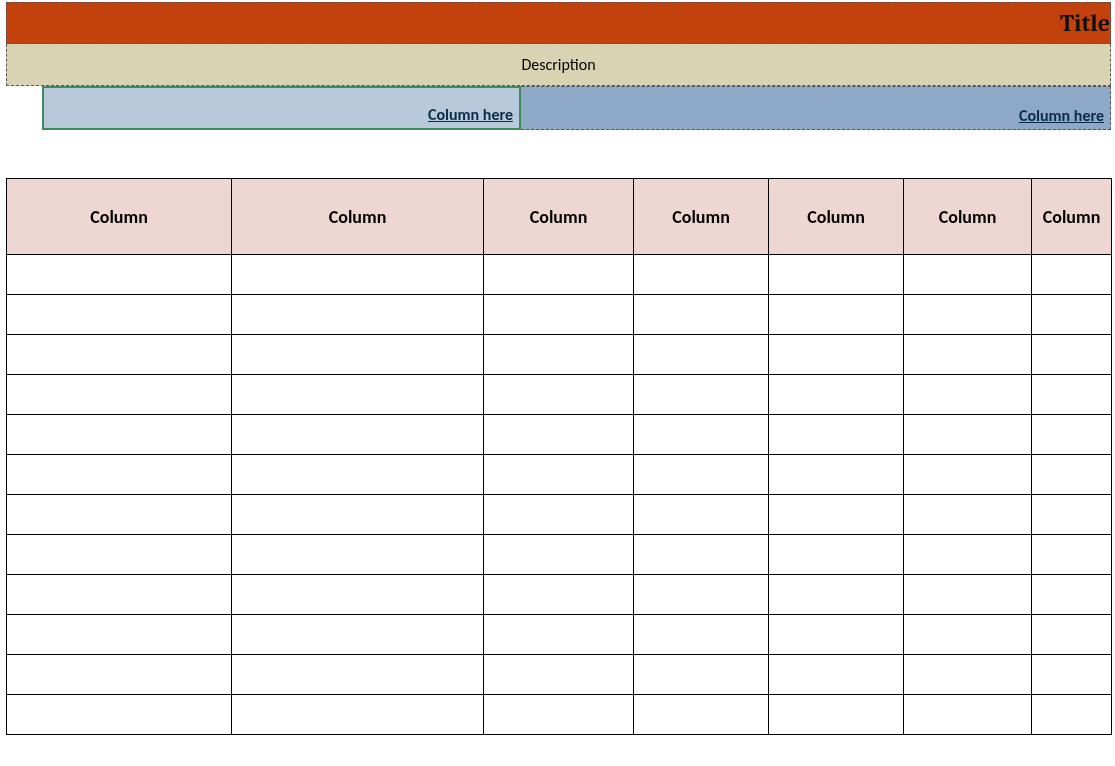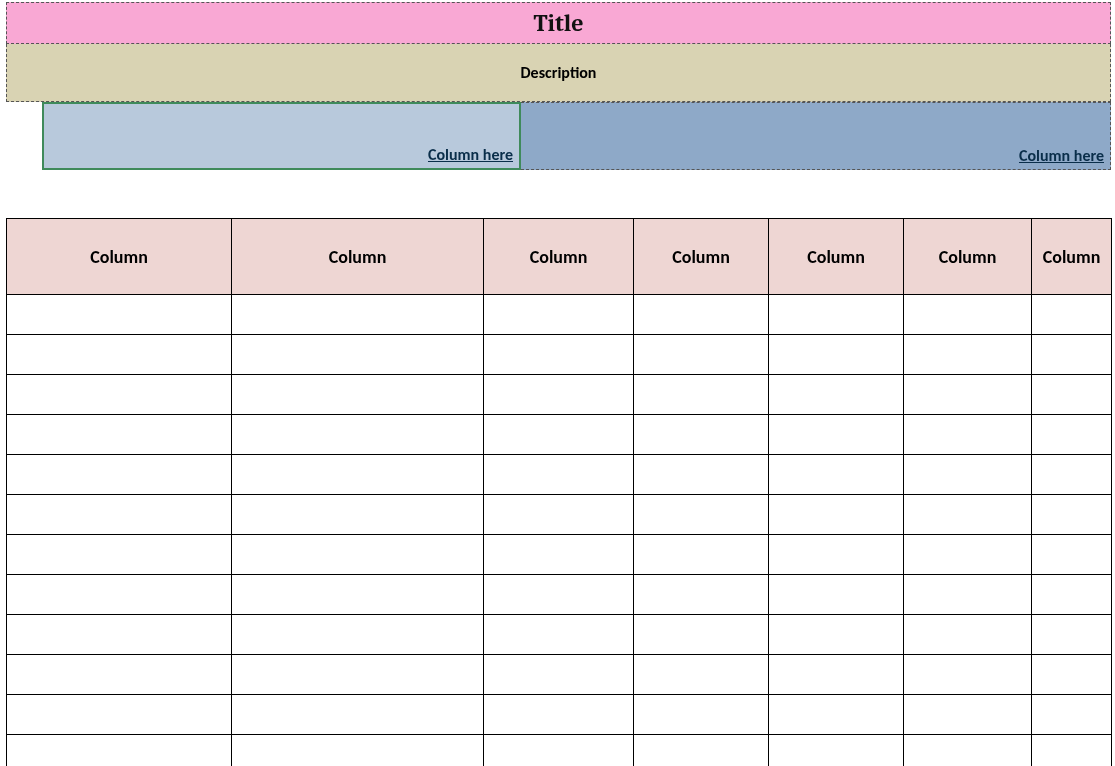--- a/index.html
+++ b/index.html
@@ -14,46 +14,46 @@
       height: 766px;
       position: relative;
     }
     .sheet {
       position: relative;
       width: 1105px;
       margin-left: 6px;
       margin-top: 2px;
     }
     .title-bar {
-      background: #f9a8d4;
+      background: #c2410c;
       border: 1px dashed #555;
       height: 42px;
       display: flex;
       align-items: center;
-      justify-content: center;
+      justify-content: flex-end;
       font-size: 24px;
       font-weight: bold;
       color: #111;
       font-family: Cambria, Georgia, serif;
     }
     .desc-bar {
       background: #d9d3b3;
       border: 1px dashed #555;
       border-top: none;
-      height: 58px;
+      height: 42px;
       display: flex;
       align-items: center;
       justify-content: center;
       font-size: 16px;
-      font-weight: bold;
+      font-weight: normal;
       color: #000;
     }
     .group-row {
       display: flex;
-      height: 68px;
+      height: 44px;
       padding-left: 36px;
     }
     .group-left {
       flex: 0 0 479px;
       background: #b8c9dc;
       border: 2px solid #3f8a5b;
       display: flex;
       align-items: flex-end;
       justify-content: flex-end;
       padding: 4px 6px 4px 4px;

